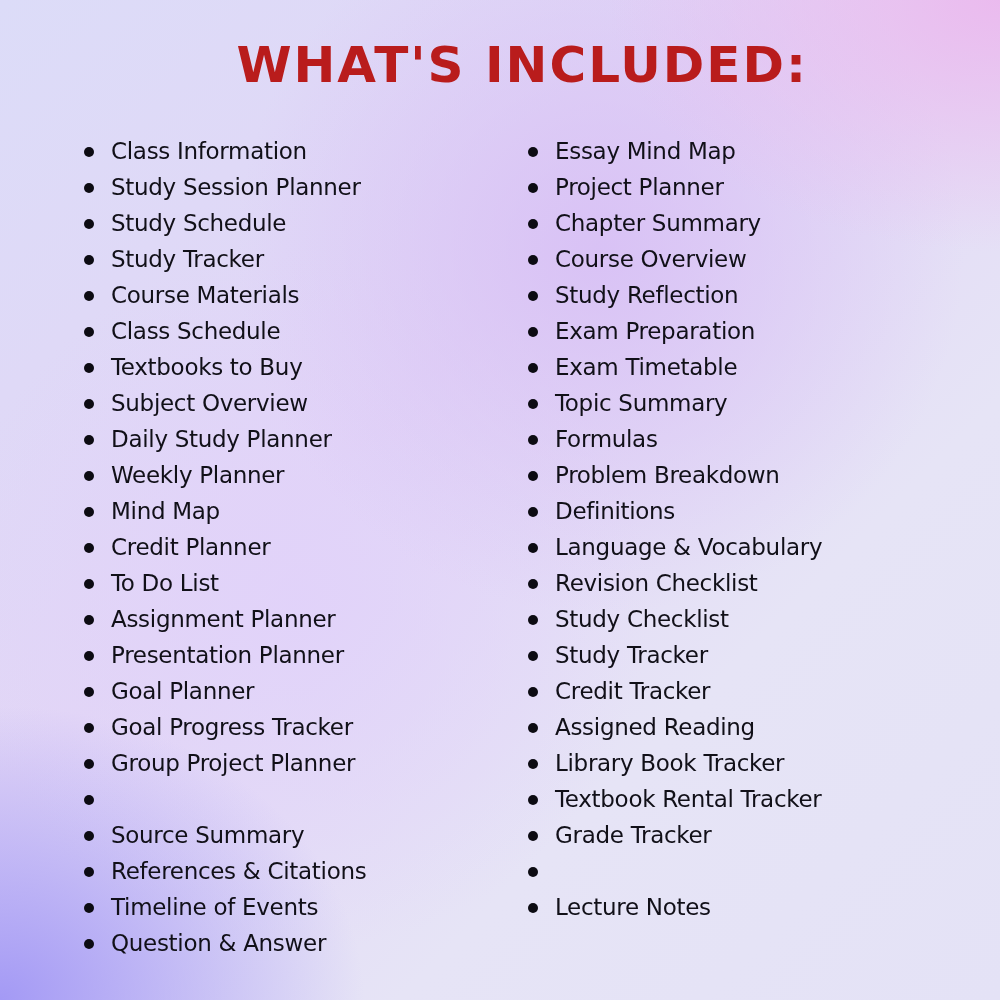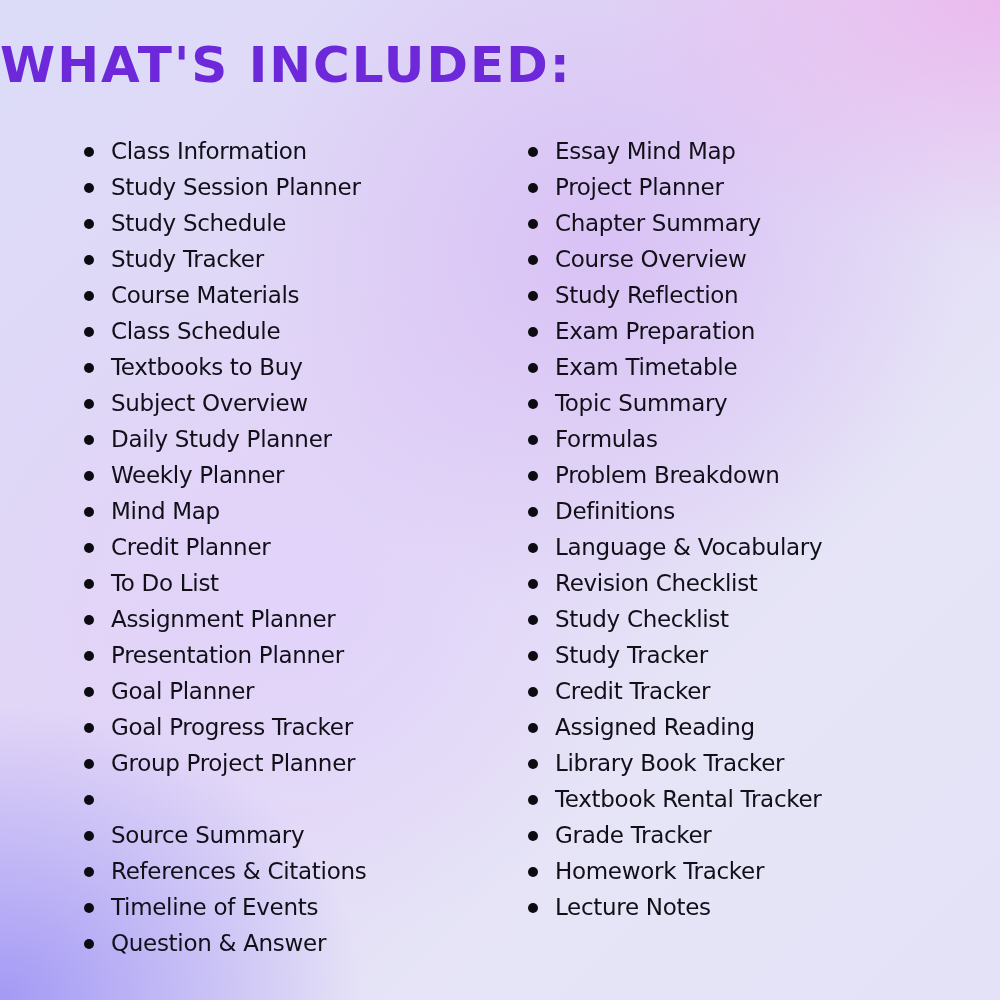--- a/index.html
+++ b/index.html
@@ -7,22 +7,22 @@
       width: 1000px; height: 1000px; position: relative; overflow: hidden;
       font-family: "DejaVu Sans", sans-serif;
       background:
         radial-gradient(ellipse 520px 420px at 0% 100%, rgba(160,150,245,0.95), rgba(160,150,245,0) 70%),
         radial-gradient(ellipse 560px 360px at 100% 0%, rgba(235,185,238,0.95), rgba(235,185,238,0) 70%),
         radial-gradient(ellipse 520px 520px at 60% 25%, rgba(215,190,245,0.85), rgba(215,190,245,0) 70%),
         radial-gradient(ellipse 500px 500px at 30% 60%, rgba(225,210,250,0.9), rgba(225,210,250,0) 70%),
         linear-gradient(135deg, #dcdcf8 0%, #e2d6f6 40%, #e6e4f6 70%, #e4e2f6 100%);
     }
     .title {
-      position: absolute; top: 30px; left: 0; width: 808px; text-align: left;
-      color: #6d28d9; font-family: "DejaVu Sans", sans-serif; font-weight: 900;
+      position: absolute; top: 30px; left: 0; width: 808px; text-align: right;
+      color: #b91c1c; font-family: "DejaVu Sans", sans-serif; font-weight: 900;
       font-size: 50px; letter-spacing: 2px; line-height: 70px;
       text-transform: uppercase;
     }
     .list {
       position: absolute; top: 133px; margin: 0; padding: 0; list-style: none;
     }
     .list.left { left: 80px; }
     .list.right { left: 524px; }
     .item {
       position: relative; height: 36px; line-height: 36px;
@@ -78,15 +78,15 @@
     <li class="item"><span class="bullet"></span><span>Definitions</span></li>
     <li class="item"><span class="bullet"></span><span>Language &amp; Vocabulary</span></li>
     <li class="item"><span class="bullet"></span><span>Revision Checklist</span></li>
     <li class="item"><span class="bullet"></span><span>Study Checklist</span></li>
     <li class="item"><span class="bullet"></span><span>Study Tracker</span></li>
     <li class="item"><span class="bullet"></span><span>Credit Tracker</span></li>
     <li class="item"><span class="bullet"></span><span>Assigned Reading</span></li>
     <li class="item"><span class="bullet"></span><span>Library Book Tracker</span></li>
     <li class="item"><span class="bullet"></span><span>Textbook Rental Tracker</span></li>
     <li class="item"><span class="bullet"></span><span>Grade Tracker</span></li>
-    <li class="item"><span class="bullet"></span><span>Homework Tracker</span></li>
+    <li class="item"><span class="bullet"></span></li>
     <li class="item"><span class="bullet"></span><span>Lecture Notes</span></li>
   </ul>
 
 </body></html>

